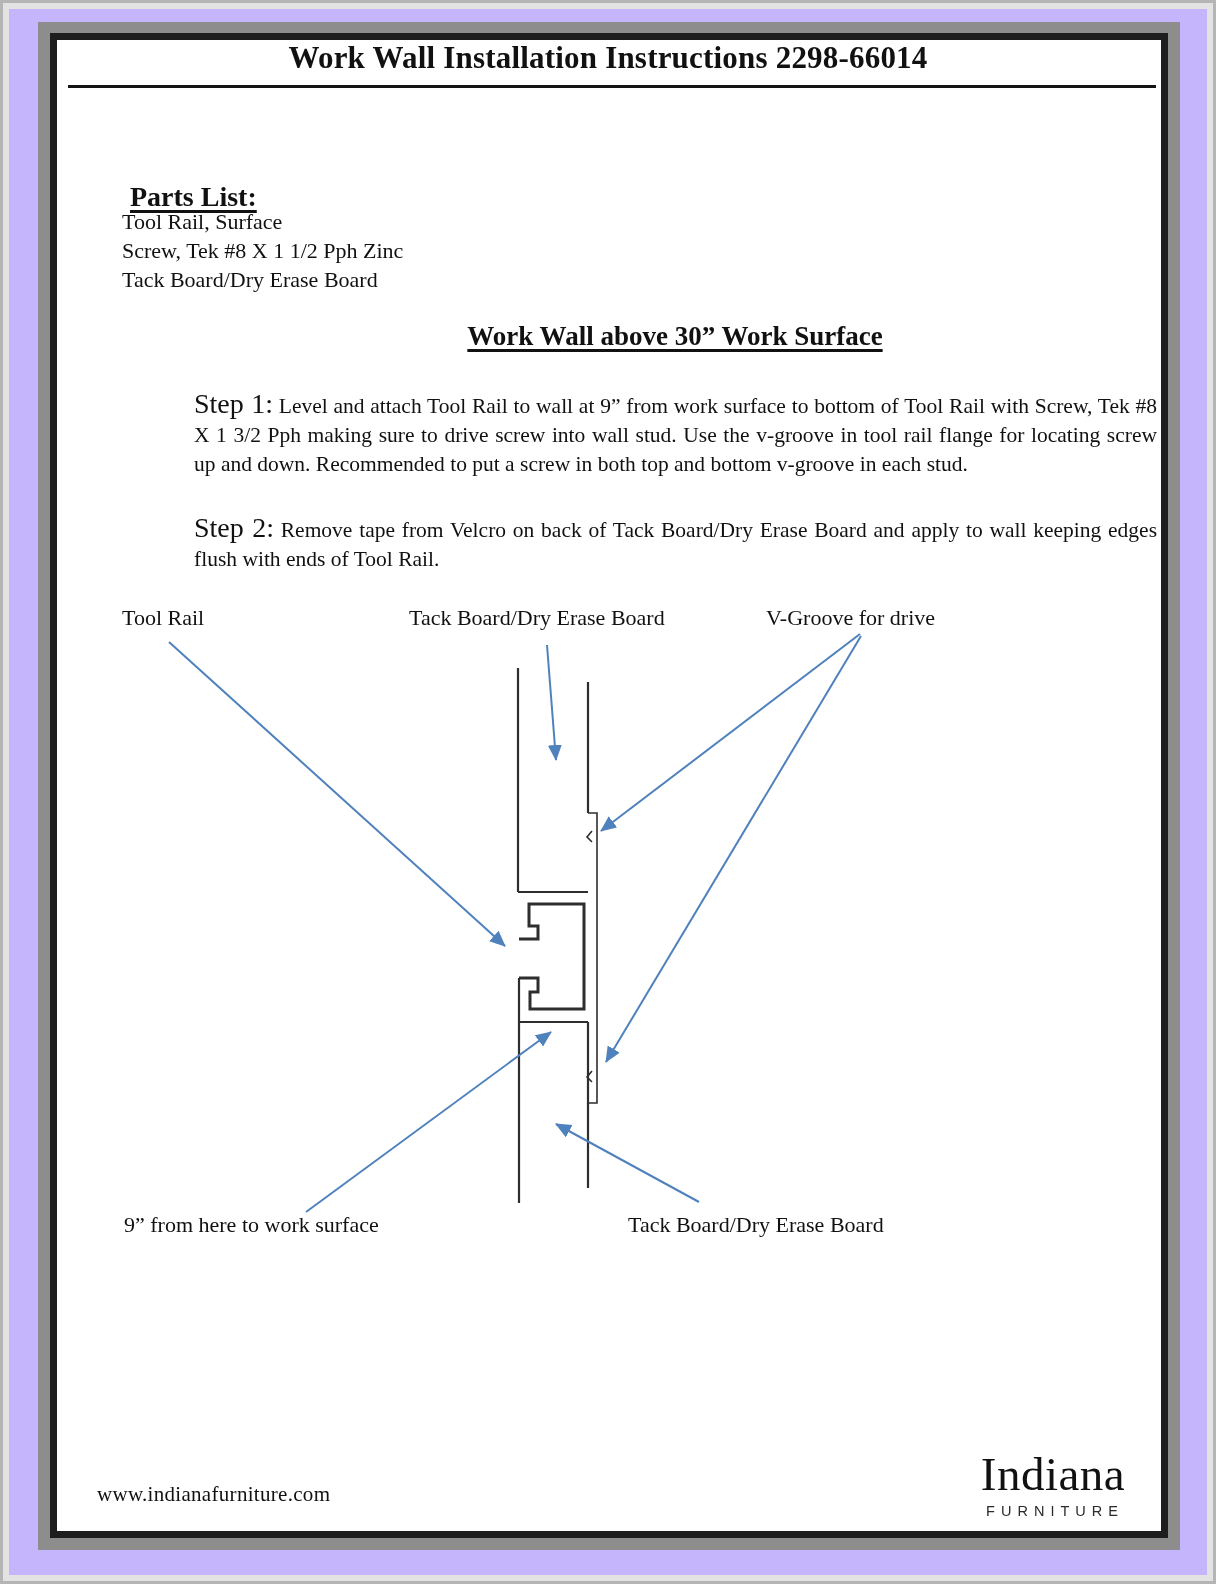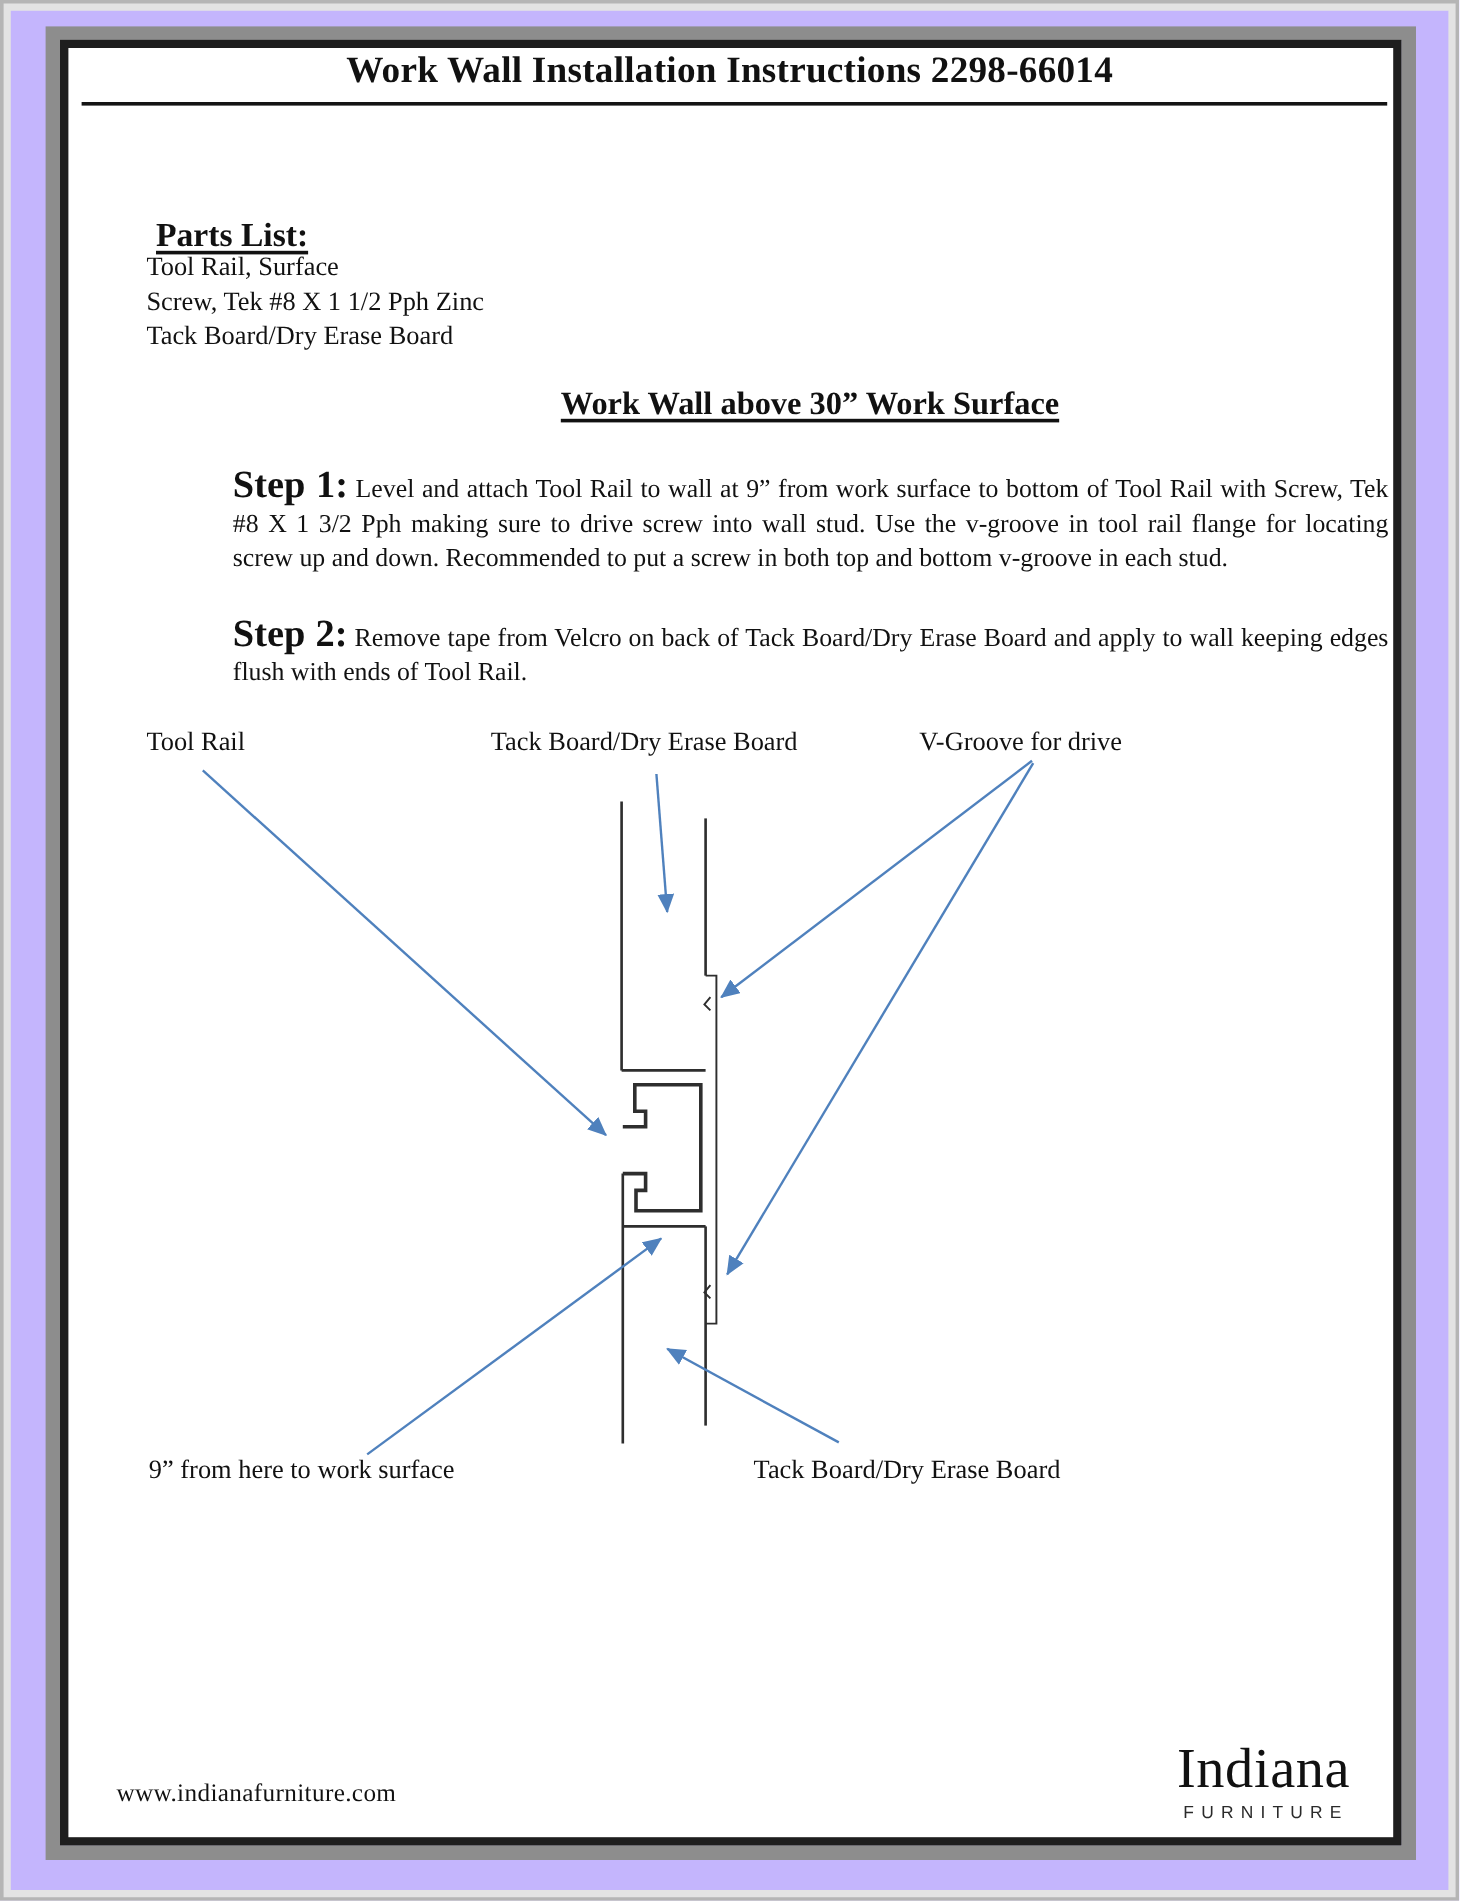--- a/index.html
+++ b/index.html
@@ -28,21 +28,21 @@
 
   .section-heading {
     left:194px; width:962px; top:321px; text-align:center;
     font-size:27px; font-weight:bold;
     text-decoration:underline; text-decoration-thickness:2.5px; text-underline-offset:4px;
   }
 
   .step { left:194px; width:963px; font-size:21.5px; line-height:29px; text-align:justify; }
   .step-1 { top:389px; }
   .step-2 { top:513px; }
-  .step-label { font-size:32px; font-weight:bold; }
+  .step-label { font-size:28px; font-weight:normal; }
 
   .dlabel { font-size:22px; white-space:nowrap; }
   .lbl-tool-rail   { left:122px; top:605px; }
   .lbl-tack-top    { left:409px; top:605px; }
   .lbl-v-groove    { left:766px; top:605px; }
   .lbl-nine        { left:124px; top:1212px; }
   .lbl-tack-bottom { left:628px; top:1212px; }
 
   .diagram-svg { position:absolute; left:0; top:0; width:1224px; height:1584px; }
   .pline  { stroke:#2e2e2e; fill:none; }

